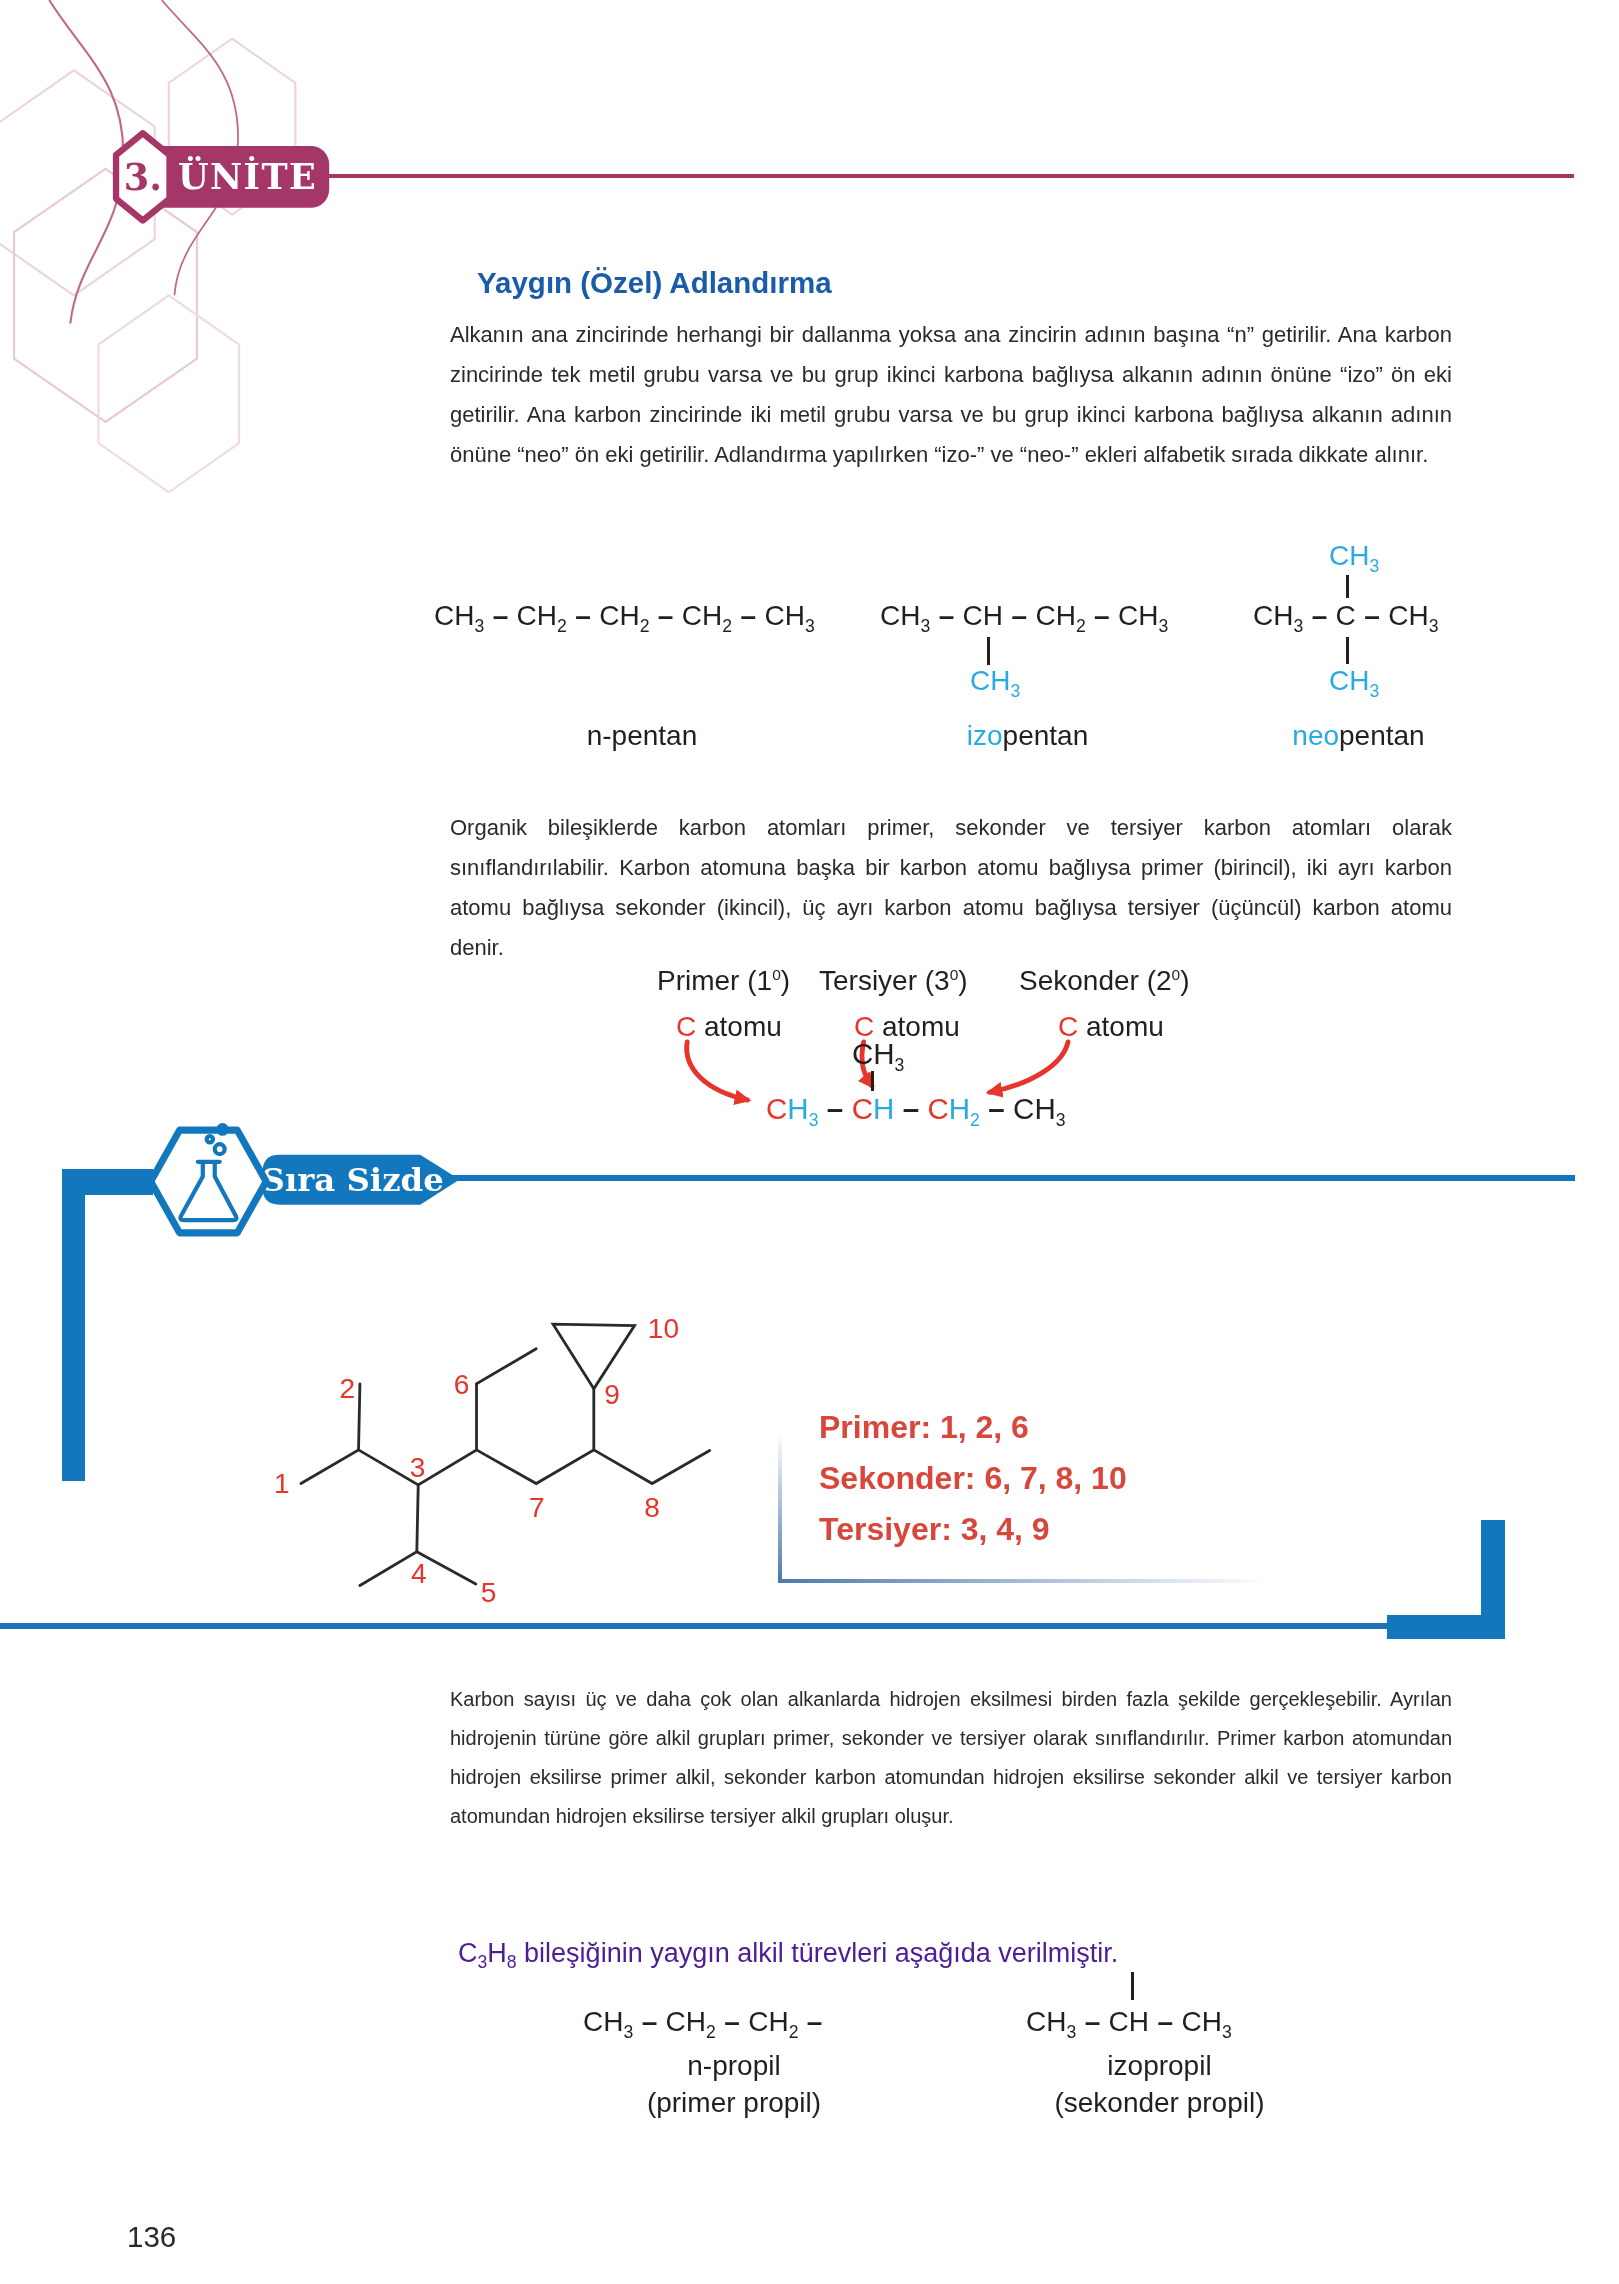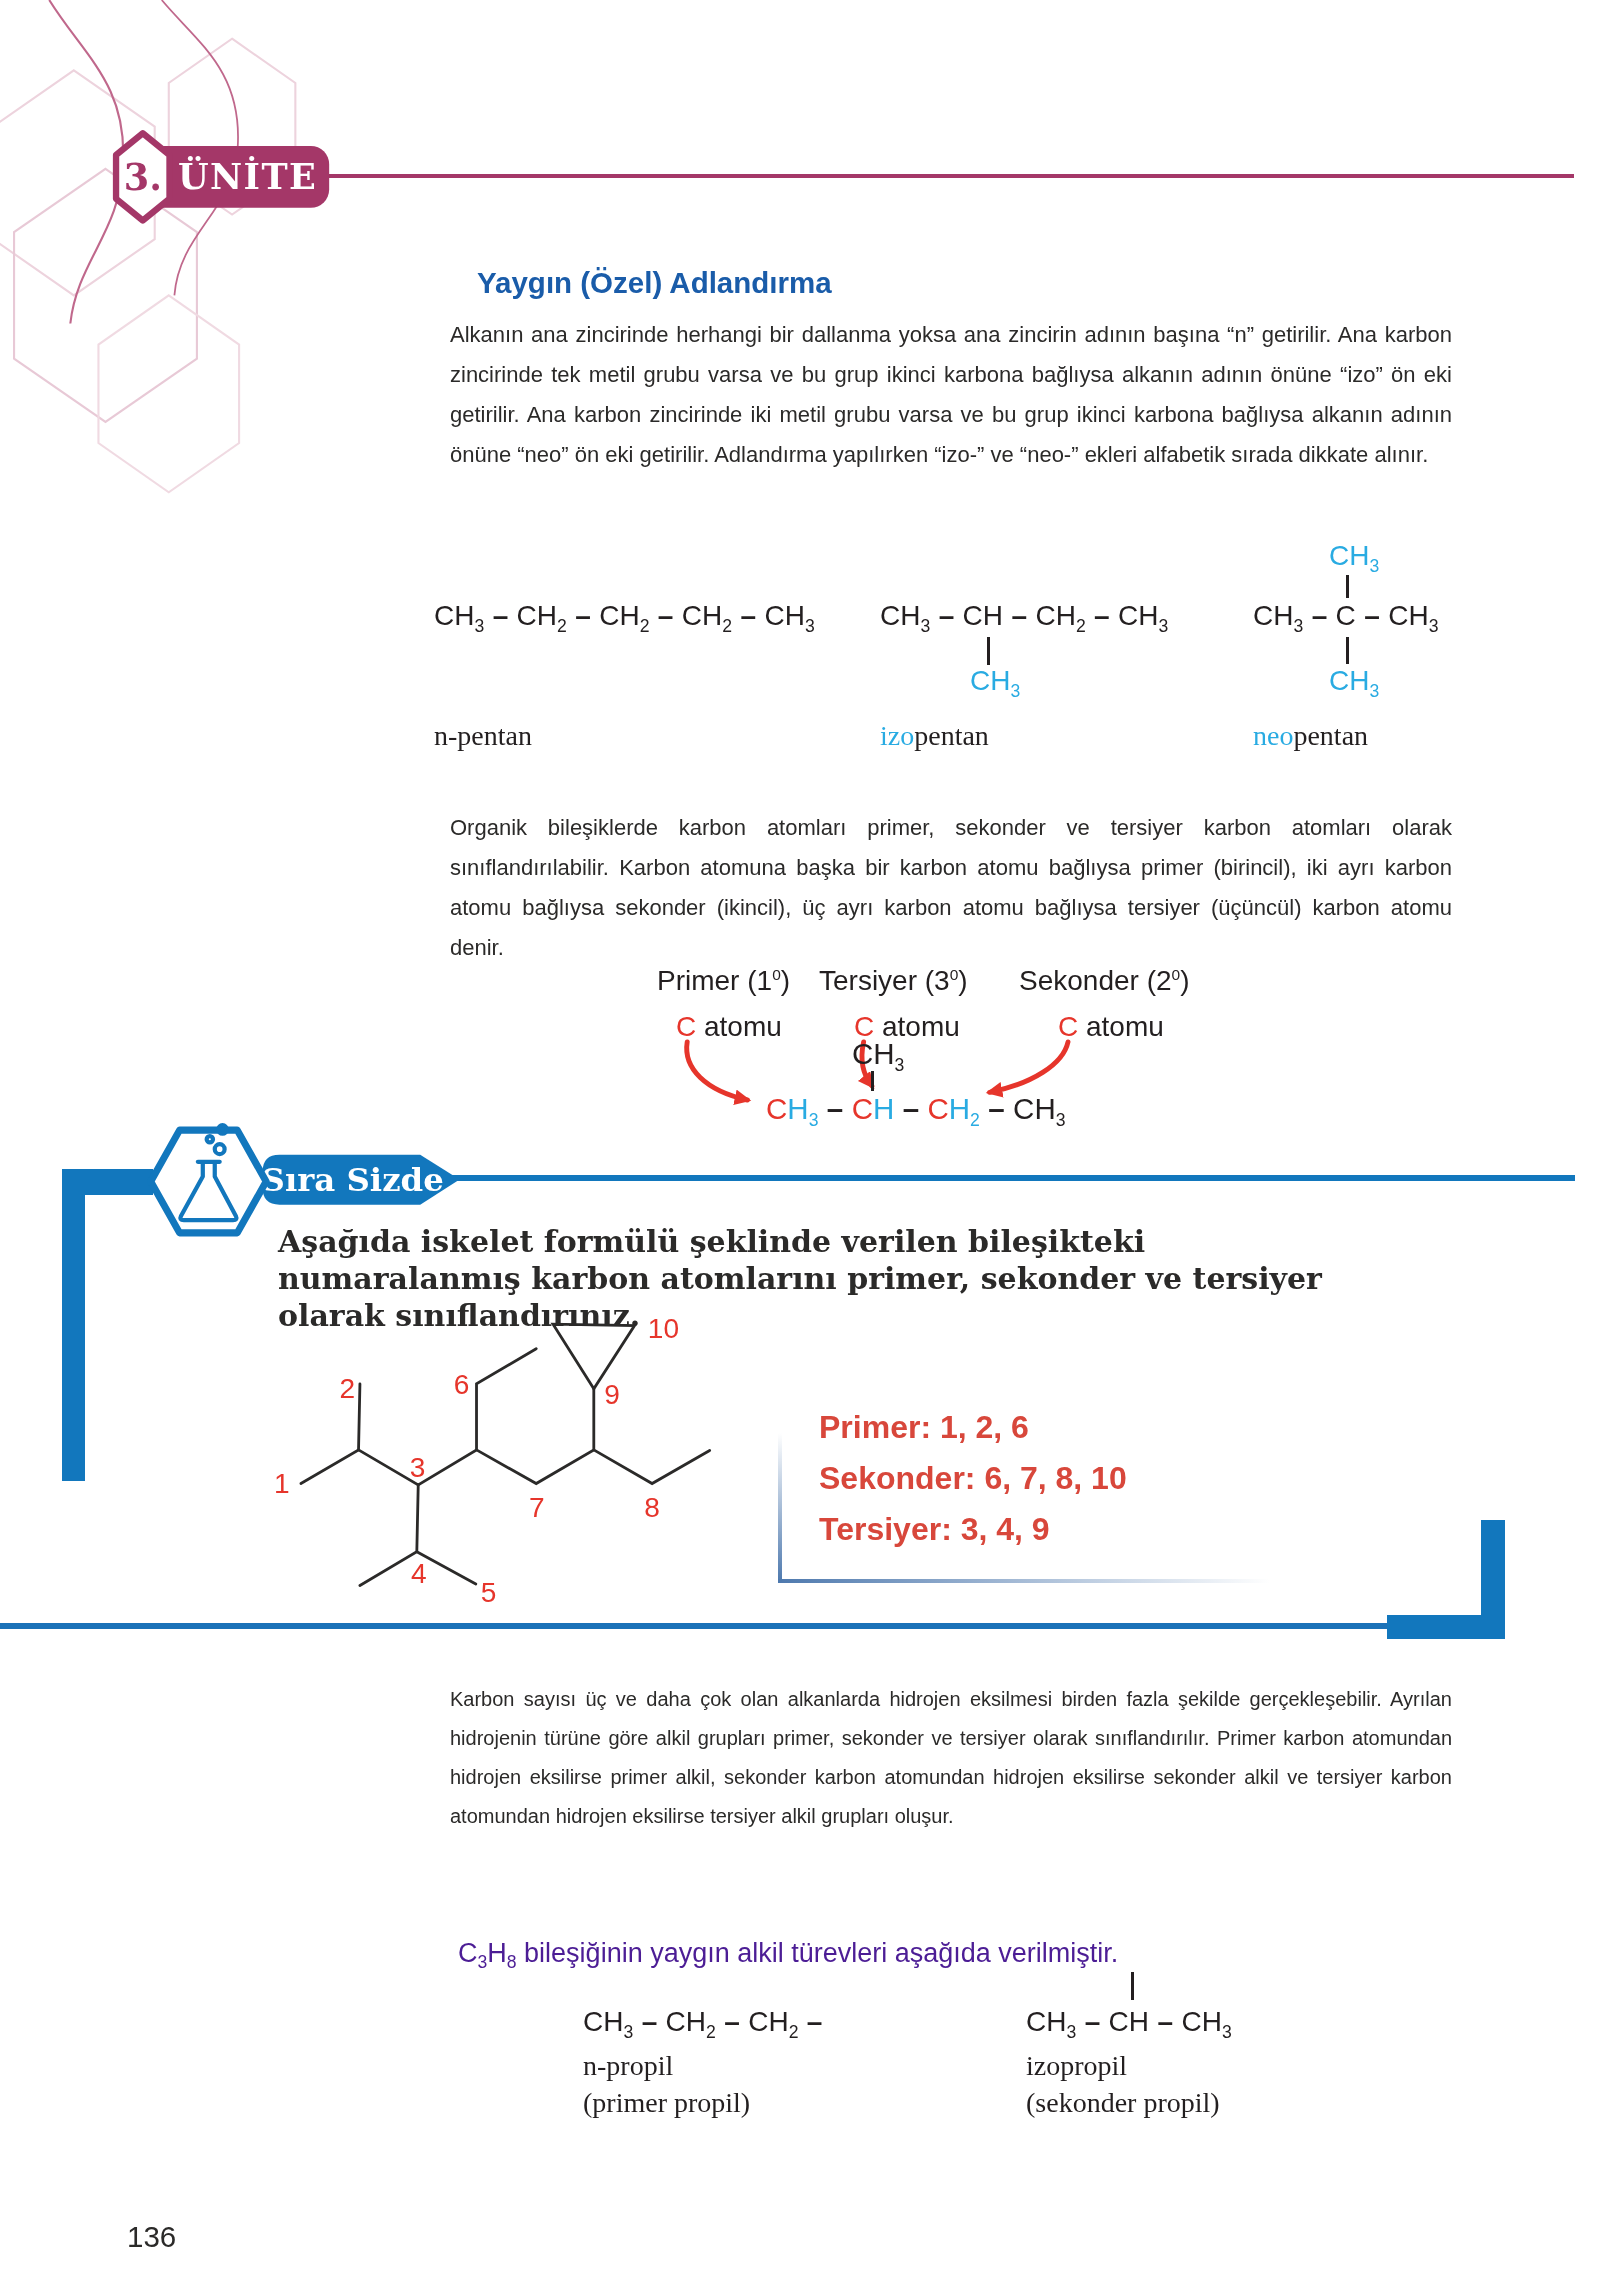--- a/index.html
+++ b/index.html
@@ -11,22 +11,22 @@
   .para{font-size:22px;line-height:40px;text-align:justify;color:#2b2a29;}
   .para3{font-size:20px;line-height:39px;}
   .question{font-family:"DejaVu Serif","Liberation Serif",serif;font-weight:bold;
             font-size:30px;line-height:37px;color:#2b2a29;}
   .answer{font-size:32px;font-weight:bold;color:#d8473b;line-height:51px;white-space:nowrap;}
   .pagenum{font-size:29.5px;color:#2b2a29;}
   
   .chem{font-size:28px;color:#231f20;white-space:nowrap;}
   .chem sub{font-size:17.6px;}
   .chem .bond{font-weight:bold;margin:0 8.4px;}
-  .chem-label{position:absolute;width:100%;text-align:left;
-              font-family:Liberation Serif, serif;font-size:28px;color:#231f20;white-space:nowrap;}
+  .chem-label{position:absolute;width:100%;text-align:center;
+              font-family:Liberation Sans, sans-serif;font-size:28px;color:#231f20;white-space:nowrap;}
   .cyan{color:#29abe2;}
   .red{color:#e6352b;}
   .vbond{position:absolute;width:2.8px;background:#231f20;}
   .fwrap{position:absolute;}
   .diagchem{font-size:29.5px;}
   .dg-head{font-size:28px;color:#231f20;white-space:nowrap;}
   .dg-head sup{font-size:15.5px;}
   .dg-atom{font-size:28px;color:#231f20;white-space:nowrap;}
   
   .magline{background:#a43768;}
@@ -151,21 +151,20 @@
     <polygon points="215,1680 256,1607 338,1607 379,1680 338,1753 256,1753" fill="#ffffff" stroke="#1277bd" stroke-width="10" stroke-linejoin="round"></polygon>
     <g stroke="#1277bd" stroke-width="6" fill="none" stroke-linecap="round" stroke-linejoin="round">
       <path d="M 282 1652 L 313 1652"></path>
       <path d="M 289 1655 L 289 1673 L 258 1729 Q 255 1735 262 1735 L 332 1735 Q 339 1735 336 1729 L 306 1673 L 306 1655"></path>
       <circle cx="313" cy="1634" r="7"></circle>
       <circle cx="299" cy="1620" r="4.5"></circle>
       <circle cx="317" cy="1606" r="6"></circle>
     </g>
   </svg>
 
-  <div class="abs question" style="left:278px;top:1223px;width:1097px;">Aşağıda iskelet formülü şeklinde verilen bileşikteki numaralanmış karbon atomlarını primer, sekonder ve tersiyer olarak sınıflandırınız.</div>
 
   <svg class="abs" style="left:260px;top:1308px;" width="485" height="302" viewBox="370 1860 690 430">
     <g stroke="#2b2a29" stroke-width="4" fill="none" stroke-linecap="round">
       <path d="M 428 2110 L 510 2062 L 512 1968"></path>
       <path d="M 510 2062 L 595 2112 L 678 2062 L 678 1968 L 763 1918"></path>
       <path d="M 678 2062 L 763 2110 L 845 2062 L 845 1975"></path>
       <path d="M 845 1975 L 787 1883 L 903 1885 Z"></path>
       <path d="M 845 2062 L 928 2110 L 1010 2063"></path>
       <path d="M 595 2112 L 593 2207 L 512 2255"></path>
       <path d="M 593 2207 L 677 2253"></path>

